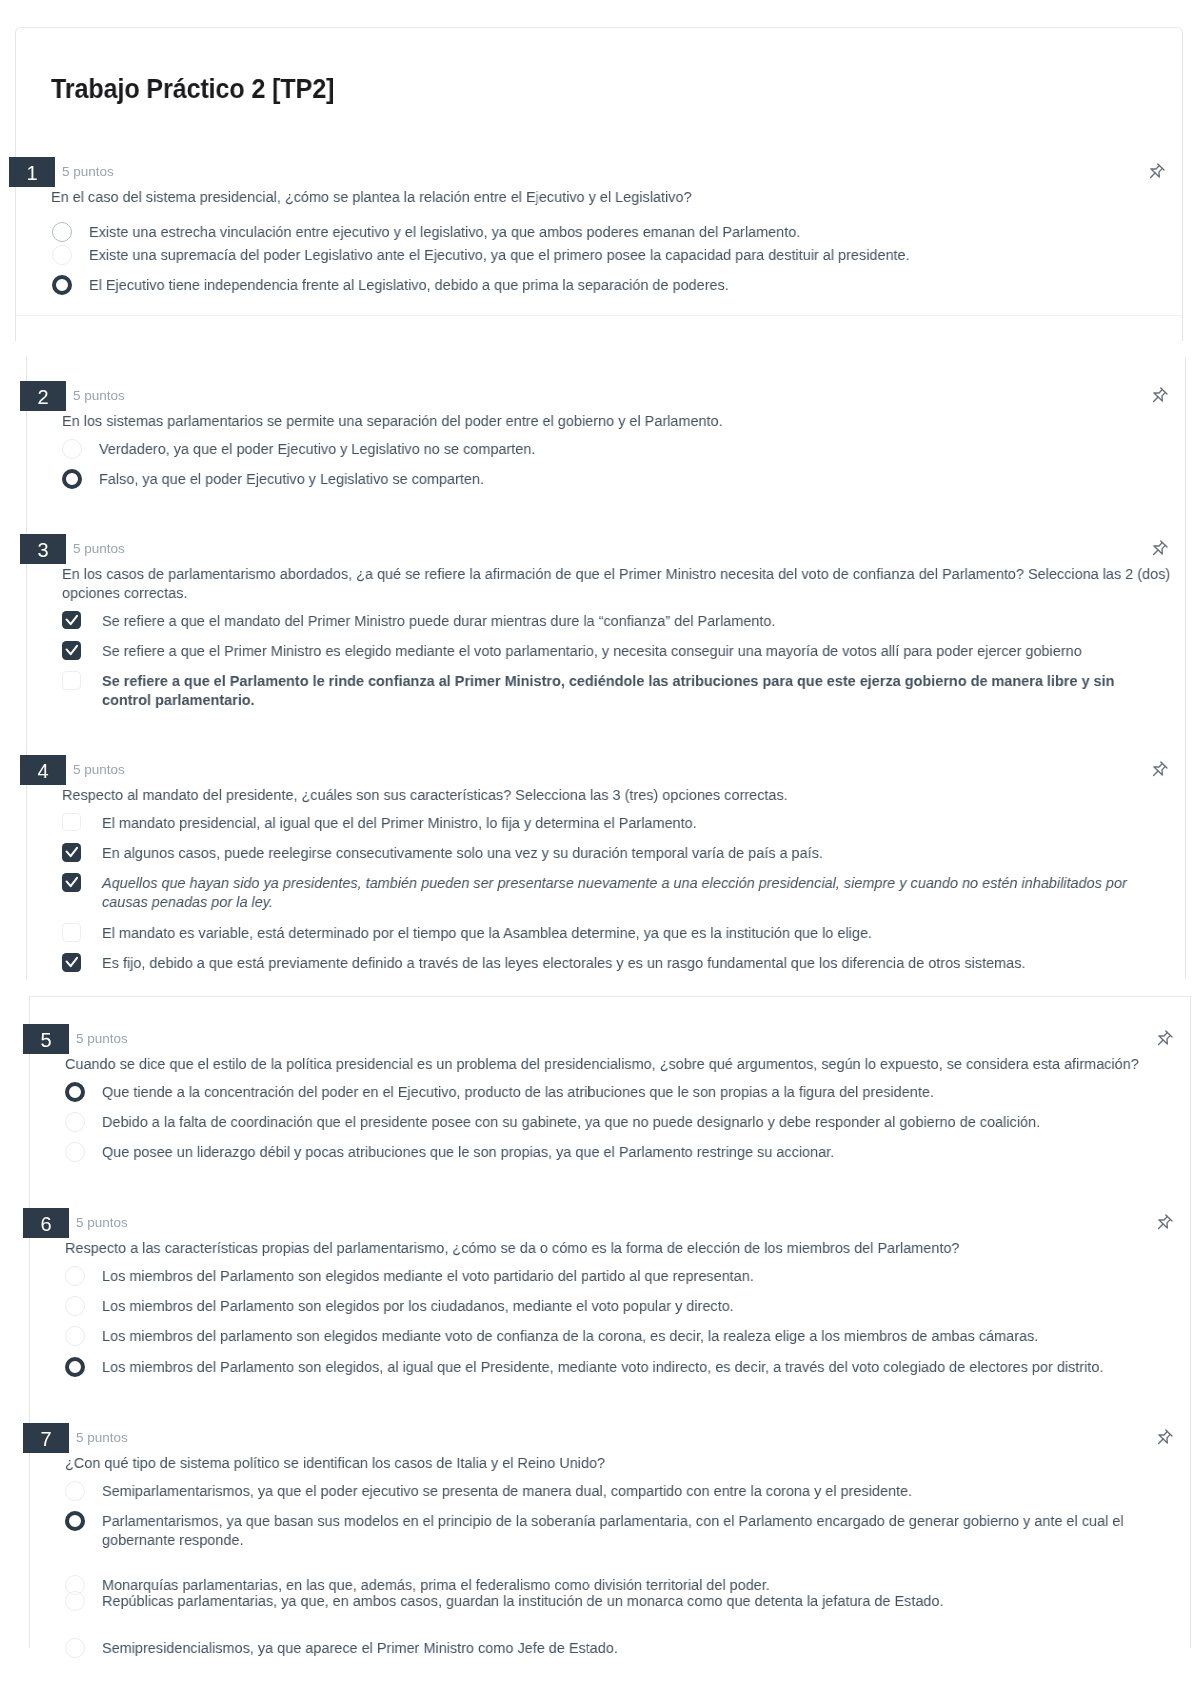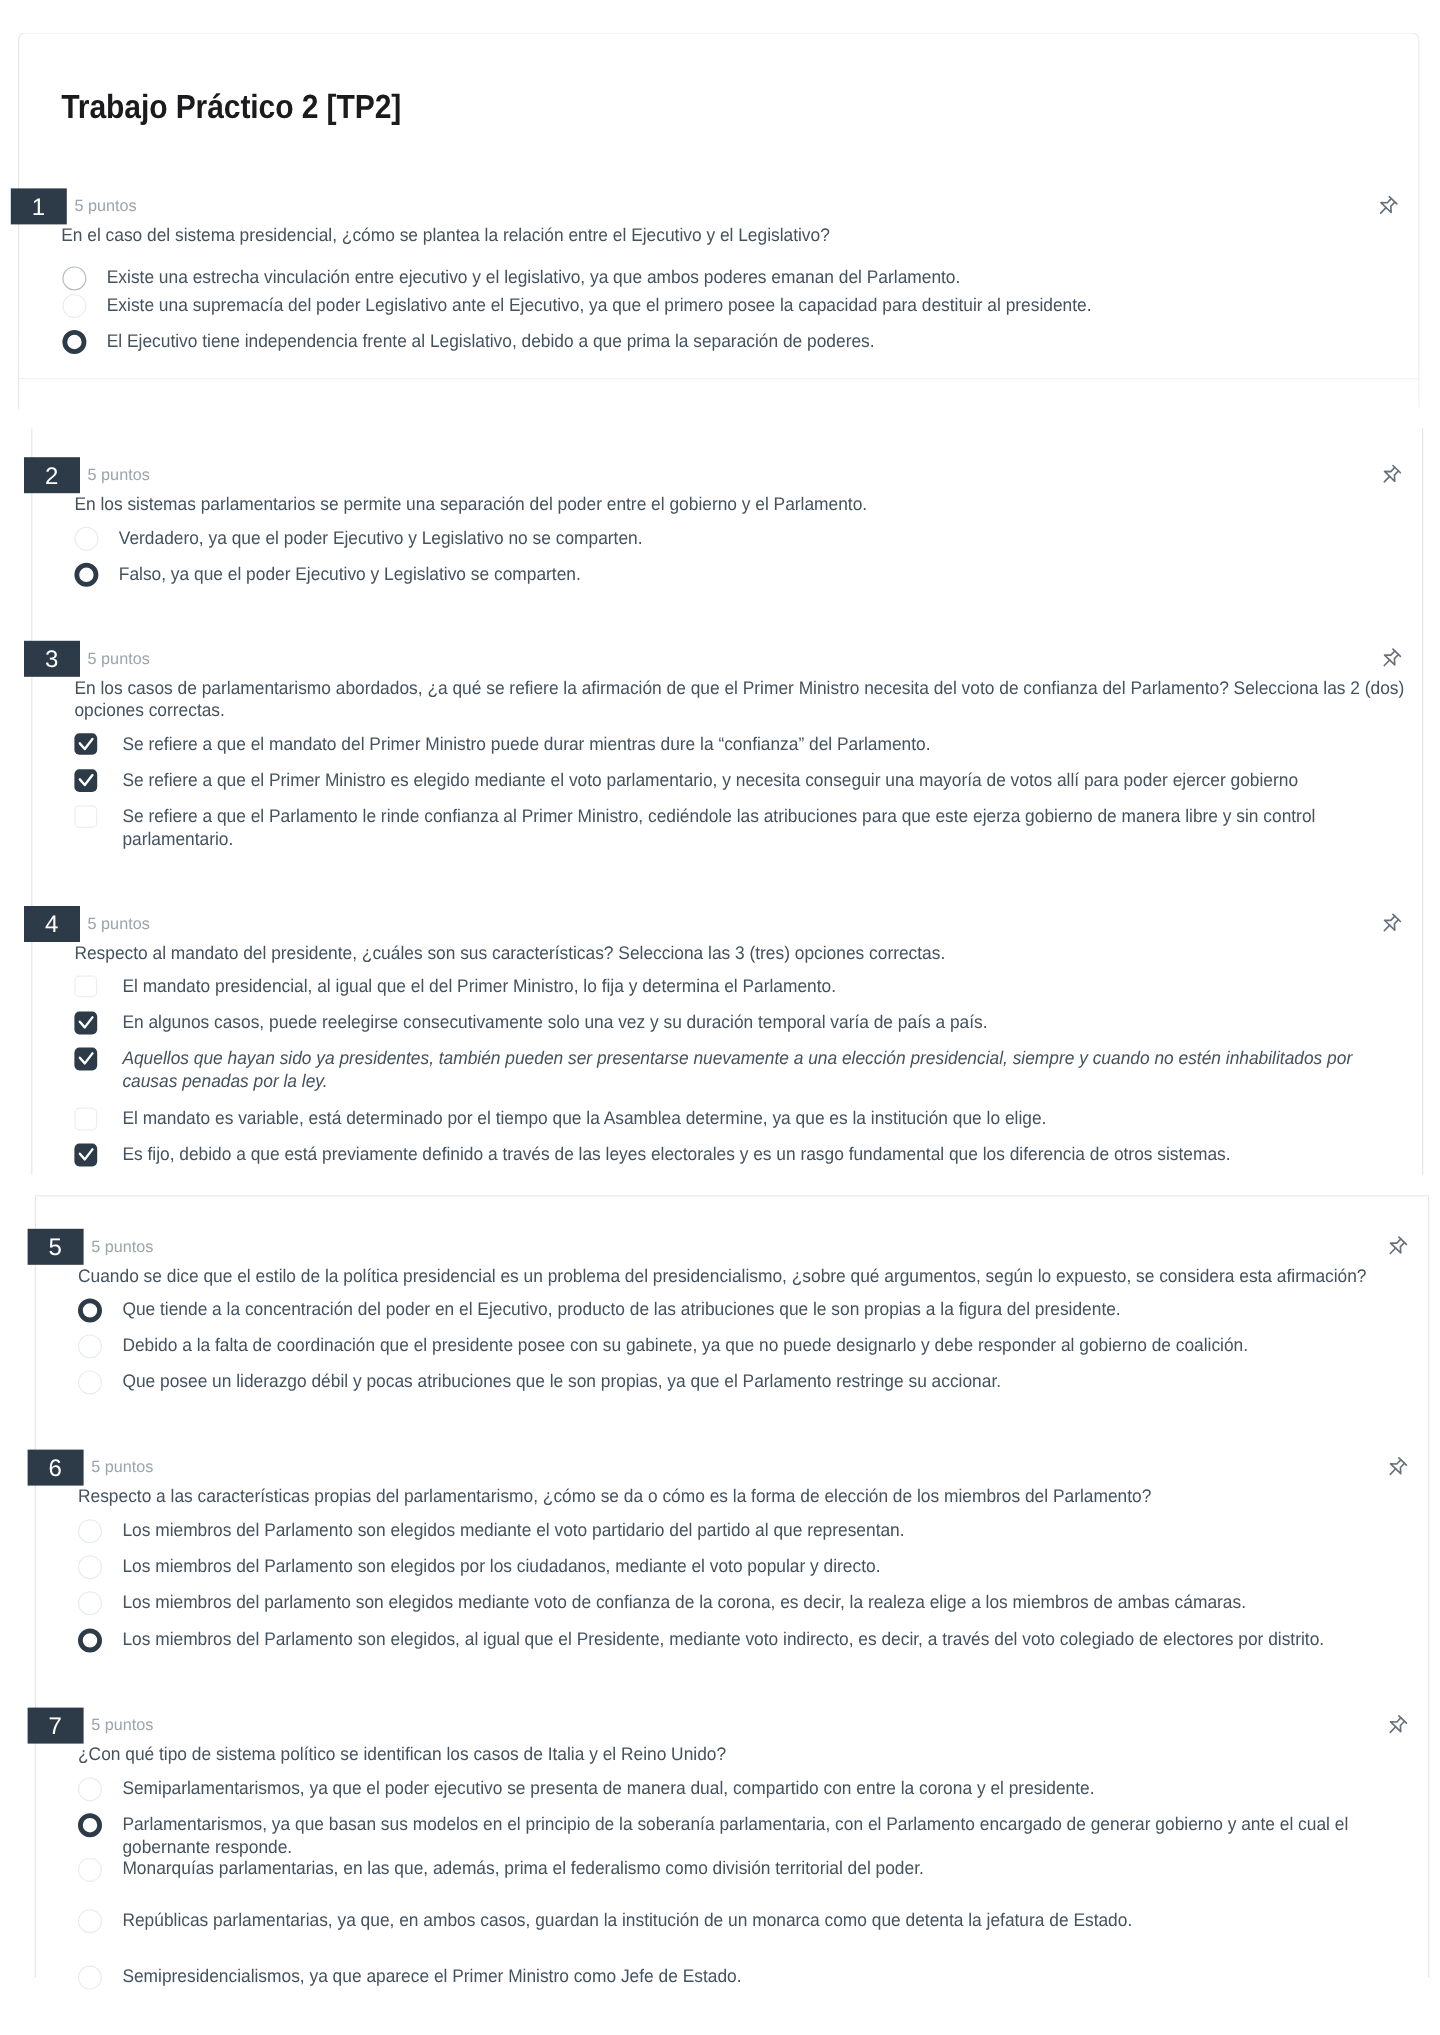--- a/index.html
+++ b/index.html
@@ -120,21 +120,21 @@
           <span class="optlabel" style="left:101.8px;width:1094.75px;">Se refiere a que el mandato del Primer Ministro puede durar mientras dure la “confianza” del Parlamento.</span>
         </div>
         <div class="optrow" style="top:107px;">
           <span class="cbox on" style="left:61.8px;">
               <svg viewBox="0 0 20 20" width="18.8" height="18.8" fill="none" stroke="#ffffff" stroke-width="2.1" stroke-linecap="round" stroke-linejoin="round">
                 <path d="M4.8 9.0 9.2 14.0 16.0 5.1"></path>
               </svg>
             </span>
           <span class="optlabel" style="left:101.8px;width:1094.75px;">Se refiere a que el Primer Ministro es elegido mediante el voto parlamentario, y necesita conseguir una mayoría de votos allí para poder ejercer gobierno</span>
         </div>
-        <div class="optrow" style="top:137.4px;">
+        <div class="optrow" style="top:137.4px;font-weight:bold;">
           <span class="cbox off" style="left:61.8px;"></span>
           <span class="optlabel" style="left:101.8px;width:1094.75px;">Se refiere a que el Parlamento le rinde confianza al Primer Ministro, cediéndole las atribuciones para que este ejerza gobierno de manera libre y sin control parlamentario.</span>
         </div>
       </div>
     </section>
     <section class="qblock" style="top:755px;">
       <div class="qnum" style="left:20px;width:46px;height:30px;">4</div>
       <div class="pts" style="left:73px;top:8px;">5 puntos</div>
       <button class="pin-btn" style="left:1147.5px;top:4.8px;"><svg viewBox="0 0 16 16" width="21" height="21" fill="none" stroke="#68717a" stroke-width="1.05" stroke-linecap="round" stroke-linejoin="round" style="transform:rotate(44deg)">
             <path d="M4.7 2.1h6.6"></path>
@@ -240,21 +240,21 @@
       <div class="qtext" style="left:64.5px;top:30.4px;width:1139.71px;">¿Con qué tipo de sistema político se identifican los casos de Italia y el Reino Unido?</div>
       <div class="optlist">
         <div class="optrow" style="top:57.6px;">
           <span class="radio offfaint" style="left:64.8px;"></span>
           <span class="optlabel" style="left:102px;width:1102.94px;">Semiparlamentarismos, ya que el poder ejecutivo se presenta de manera dual, compartido con entre la corona y el presidente.</span>
         </div>
         <div class="optrow" style="top:88px;">
           <span class="radio on" style="left:64.8px;"></span>
           <span class="optlabel" style="left:102px;width:1102.94px;">Parlamentarismos, ya que basan sus modelos en el principio de la soberanía parlamentaria, con el Parlamento encargado de generar gobierno y ante el cual el gobernante responde.</span>
         </div>
-        <div class="optrow" style="top:125px;">
+        <div class="optrow" style="top:152px;">
           <span class="radio offfaint" style="left:64.8px;"></span>
           <span class="optlabel" style="left:102px;width:1102.94px;">Monarquías parlamentarias, en las que, además, prima el federalismo como división territorial del poder.</span>
         </div>
         <div class="optrow" style="top:167.8px;padding-left:20px;">
           <span class="radio offfaint" style="left:64.8px;"></span>
           <span class="optlabel" style="left:102px;width:1102.94px;">Repúblicas parlamentarias, ya que, en ambos casos, guardan la institución de un monarca como que detenta la jefatura de Estado.</span>
         </div>
         <div class="optrow" style="top:215px;">
           <span class="radio offfaint" style="left:64.8px;"></span>
           <span class="optlabel" style="left:102px;width:1102.94px;">Semipresidencialismos, ya que aparece el Primer Ministro como Jefe de Estado.</span>

